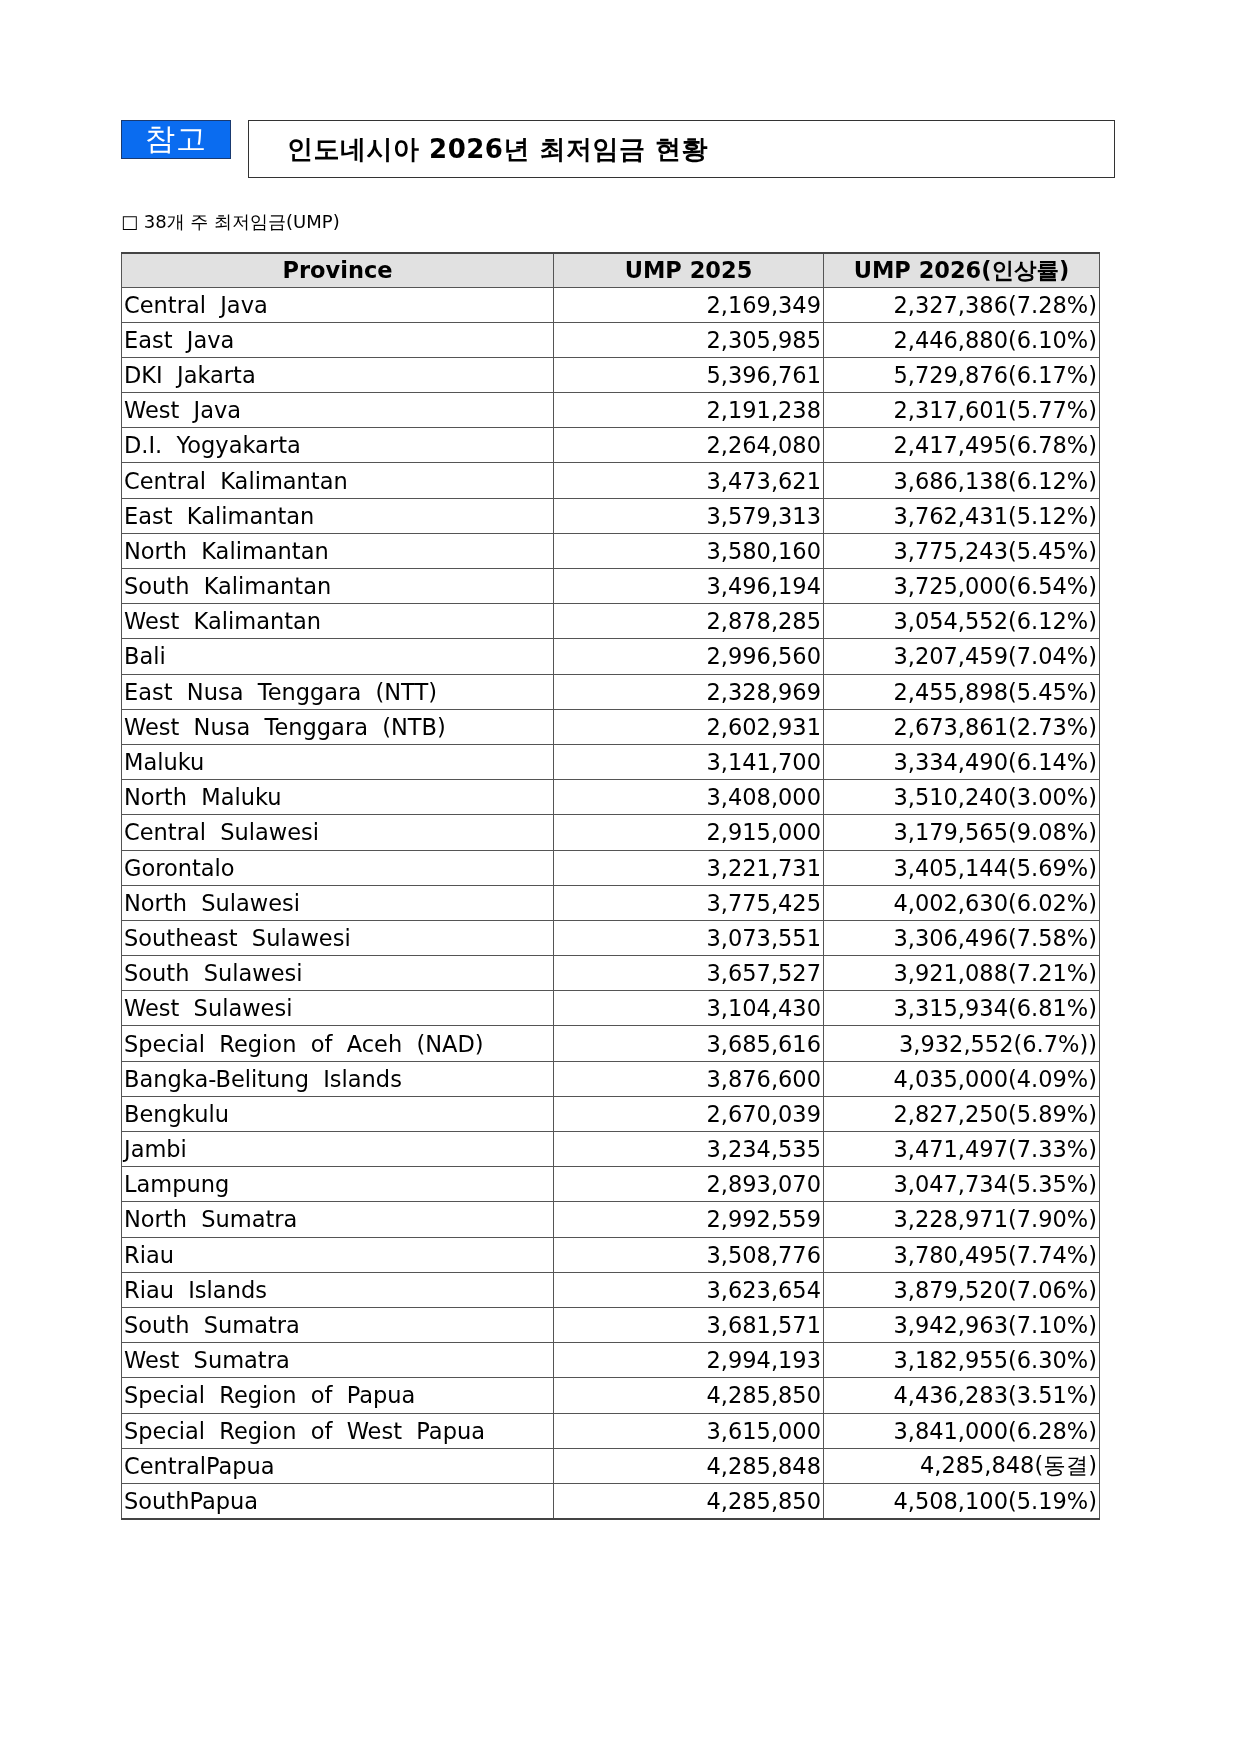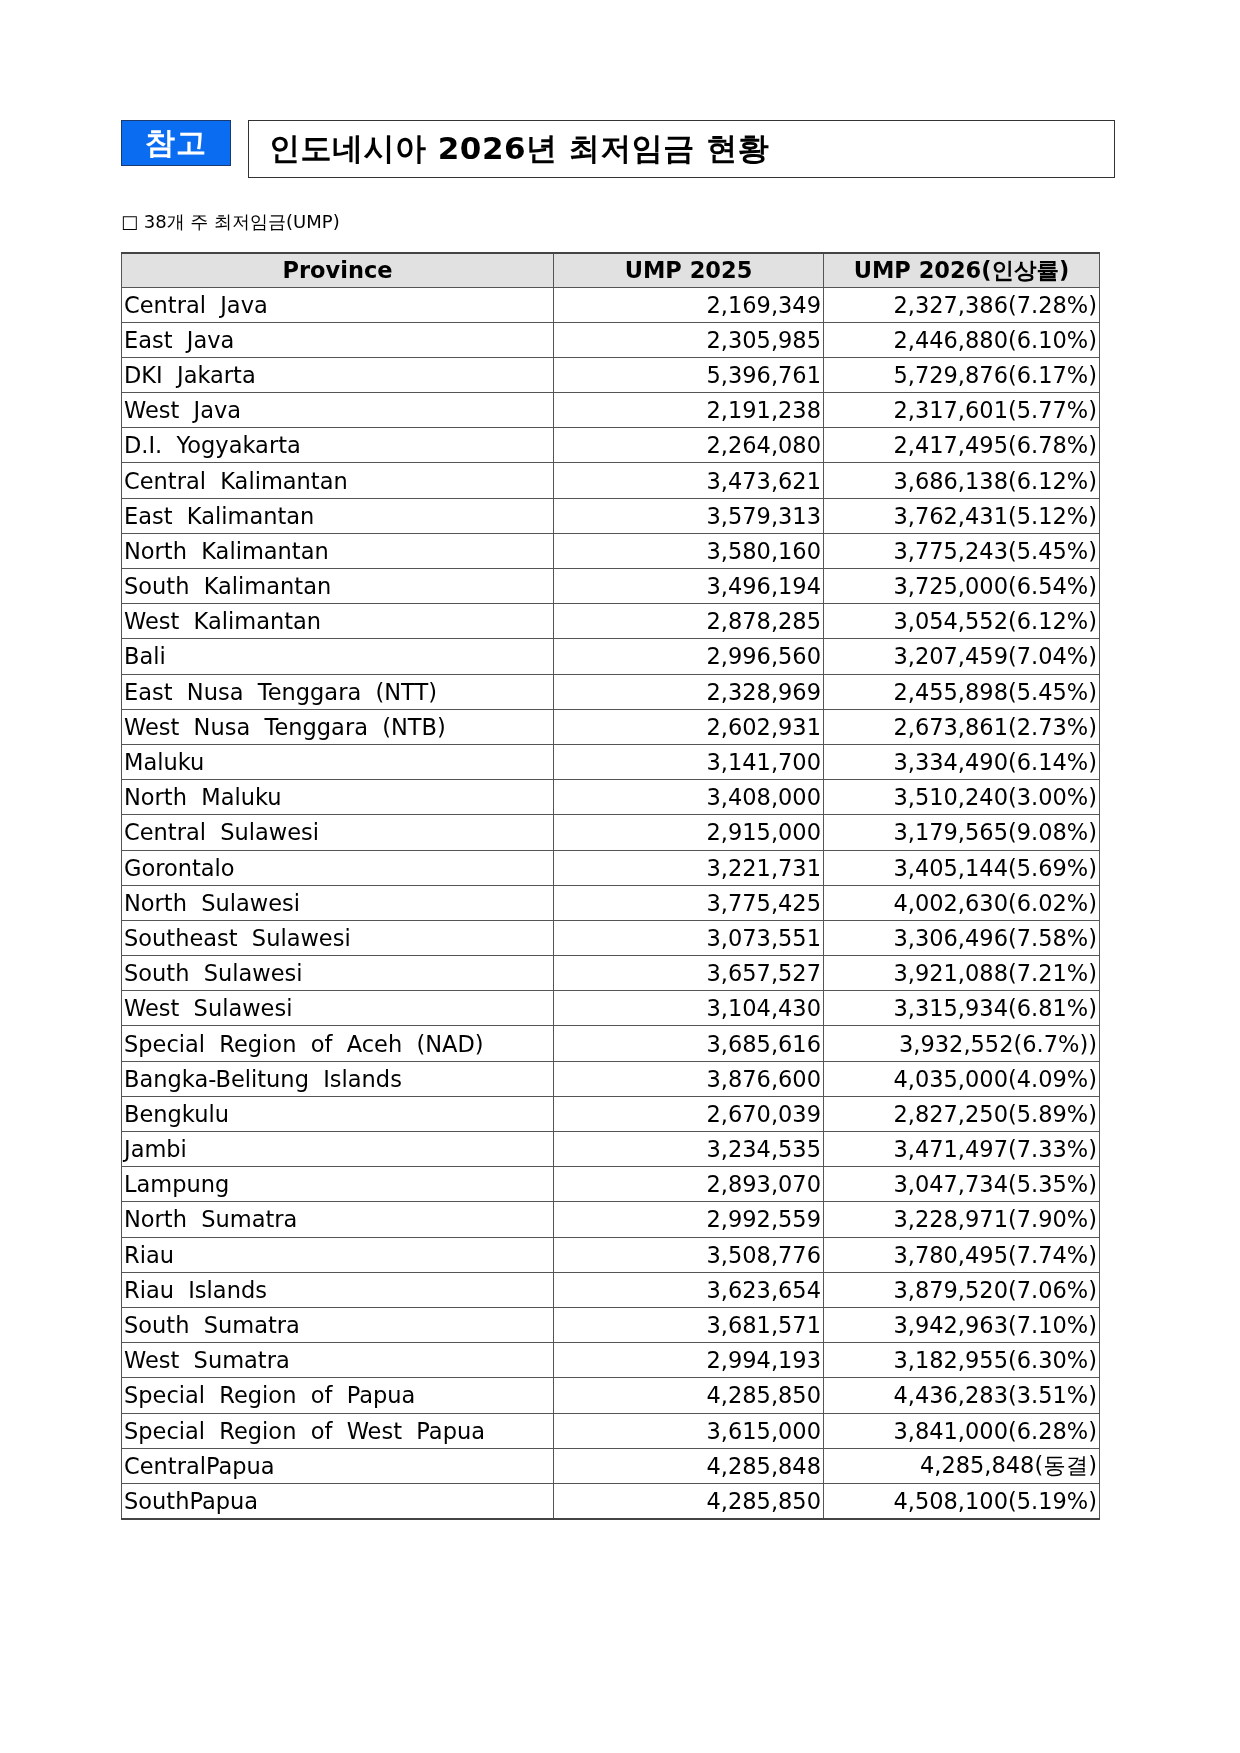--- a/index.html
+++ b/index.html
@@ -1,25 +1,25 @@
 <!DOCTYPE html>
 <html><head>
 <meta charset="utf-8">
 <style>
   html, body { margin: 0; padding: 0; background: #ffffff; }
   body { width: 1240px; height: 1753px; position: relative; overflow: hidden;
          font-family: "DejaVu Sans", "Liberation Sans", sans-serif; color: #000; }
-  .badge { position: absolute; left: 121px; top: 120px; width: 110px; height: 46px;
+  .badge { position: absolute; left: 121px; top: 120px; width: 110px; height: 39px;
            background: #0a6cf0; border: 1px solid #1a3a70; box-sizing: border-box;
-           color: #fff; font-weight: bold; font-size: 30px; display: flex;
+           color: #fff; font-weight: normal; font-size: 30px; display: flex;
            align-items: center; justify-content: center; letter-spacing: 1px; }
   .title-box { position: absolute; left: 248px; top: 120px; width: 867px; height: 58px;
                border: 1.5px solid #333; box-sizing: border-box; display: flex;
                align-items: center; padding-left: 20px; }
-  .title-box span { font-size: 31px; font-weight: bold; letter-spacing: 0.5px; }
+  .title-box span { font-size: 26px; font-weight: bold; letter-spacing: 0.5px; margin-left: 18px; }
   .subtitle { position: absolute; left: 121px; top: 210px; font-size: 18px; white-space: pre; }
   table { position: absolute; left: 121px; top: 252px; width: 978px;
           border-collapse: collapse; table-layout: fixed; }
   col.c1 { width: 432px; } col.c2 { width: 270px; } col.c3 { width: 276px; }
   th, td { border: 1px solid #555; height: 35.2px; padding: 0 2px; font-size: 22.5px;
            white-space: nowrap; overflow: hidden; box-sizing: border-box; }
   th { background: #e1e1e1; font-weight: bold; text-align: center; height: 34px; }
   thead tr { border-top: 2px solid #444; }
   td.num { text-align: right; }
   td.name { text-align: left; }

